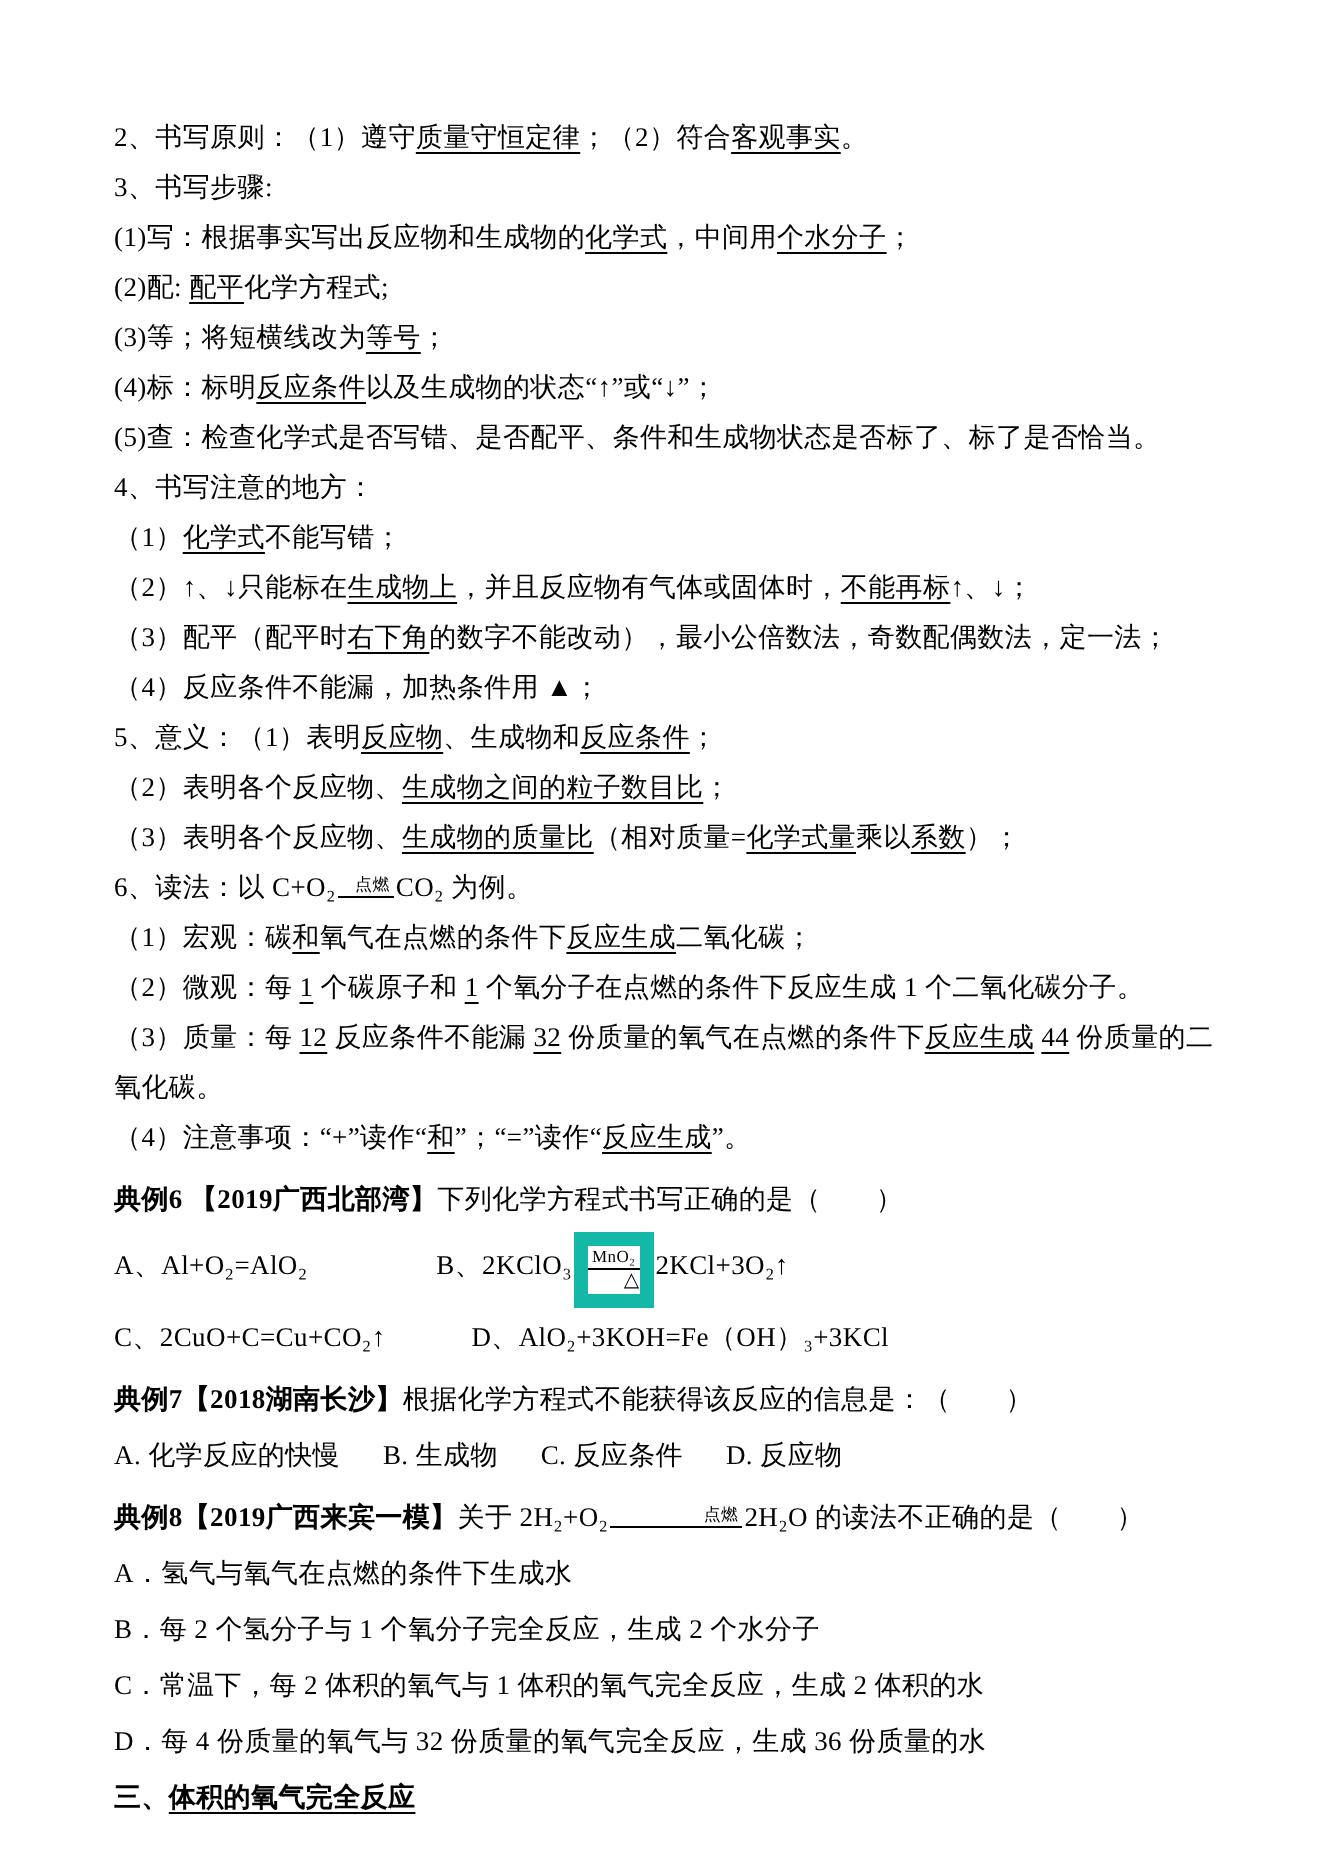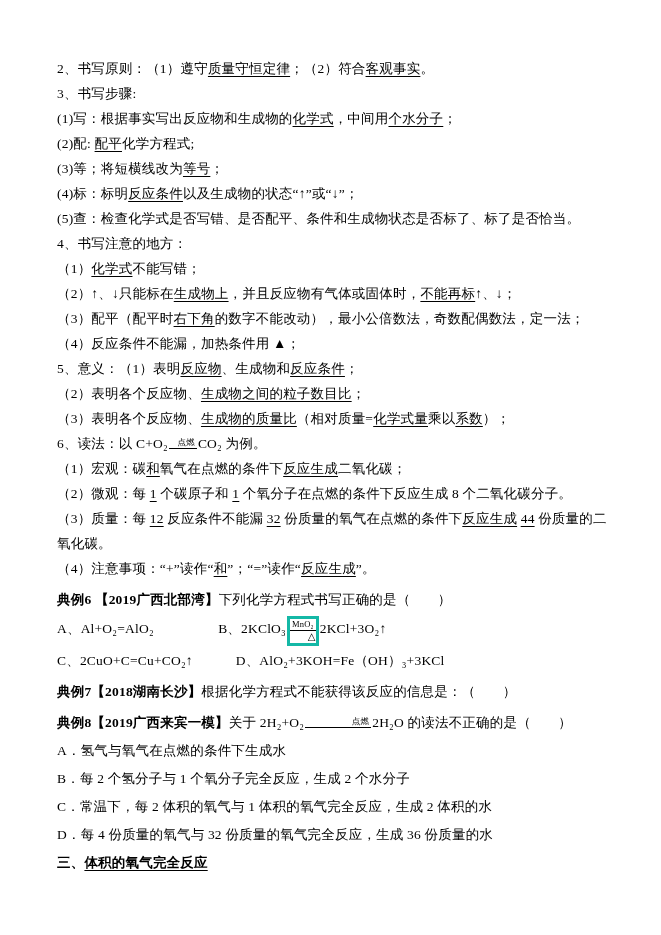--- a/index.html
+++ b/index.html
@@ -44,21 +44,21 @@
     padding: 0 2px 1px 2px;
     white-space: nowrap;
   }
   .cond .cond-bottom {
     display: block;
     font-size: 10px;
     line-height: 12px;
     white-space: nowrap;
   }
   .cond.boxed {
-    border: 3px solid #14b8a6;
+    border: 7px solid #14b8a6;
     top: 1px;
   }
 </style>
 </head>
 <body>
 
 <div class="doc">
     <div class="line"><span>2、书写原则：（1）遵守</span><span class="u">质量守恒定律</span><span>；（2）符合</span><span class="u">客观事实</span><span>。</span></div>
     <div class="line"><span>3、书写步骤:</span></div>
     <div class="line"><span>(1)写：根据事实写出反应物和生成物的</span><span class="u">化学式</span><span>，中间用</span><span class="u">个水分子</span><span>；</span></div>
@@ -69,26 +69,27 @@
     <div class="line"><span>4、书写注意的地方：</span></div>
     <div class="line"><span>（1）</span><span class="u">化学式</span><span>不能写错；</span></div>
     <div class="line"><span>（2）↑、↓只能标在</span><span class="u">生成物上</span><span>，并且反应物有气体或固体时，</span><span class="u">不能再标</span><span>↑、↓；</span></div>
     <div class="line"><span>（3）配平（配平时</span><span class="u">右下角</span><span>的数字不能改动），最小公倍数法，奇数配偶数法，定一法；</span></div>
     <div class="line"><span>（4）反应条件不能漏，加热条件用 ▲；</span></div>
     <div class="line"><span>5、意义：（1）表明</span><span class="u">反应物</span><span>、生成物和</span><span class="u">反应条件</span><span>；</span></div>
     <div class="line"><span>（2）表明各个反应物、</span><span class="u">生成物之间的粒子数目比</span><span>；</span></div>
     <div class="line"><span>（3）表明各个反应物、</span><span class="u">生成物的质量比</span><span>（相对质量=</span><span class="u">化学式量</span><span>乘以</span><span class="u">系数</span><span>）；</span></div>
     <div class="line"><span>6、读法：以 C+O₂</span><span class="cond"><span class="cond-top" style="min-width: 24px;">点燃</span></span><span>CO₂ 为例。</span></div>
     <div class="line"><span>（1）宏观：碳</span><span class="u">和</span><span>氧气在点燃的条件下</span><span class="u">反应生成</span><span>二氧化碳；</span></div>
-    <div class="line"><span>（2）微观：每 </span><span class="u">1</span><span> 个碳原子和 </span><span class="u">1</span><span> 个氧分子在点燃的条件下反应生成 8 个二氧化碳分子。</span></div>
+    <div class="line"><span>（2）微观：每 </span><span class="u">1</span><span> 个碳原子和 </span><span class="u">1</span><span> 个氧分子在点燃的条件下反应生成 1 个二氧化碳分子。</span></div>
     <div class="line"><span>（3）质量：每 </span><span class="u">12</span><span> 反应条件不能漏 </span><span class="u">32</span><span> 份质量的氧气在点燃的条件下</span><span class="u">反应生成</span><span> </span><span class="u">44</span><span> 份质量的二氧化碳。</span></div>
     <div class="line"><span>（4）注意事项：“+”读作“</span><span class="u">和</span><span>”；“=”读作“</span><span class="u">反应生成</span><span>”。</span></div>
     <div class="line mt"><span class="b">典例6 </span><span class="b">【2019广西北部湾】</span><span>下列化学方程式书写正确的是（　　）</span></div>
     <div class="line mt2"><span>A、Al+O₂=AlO₂</span><span>                  </span><span>B、2KClO₃</span><span class="cond boxed"><span class="cond-top">MnO₂</span><span class="cond-bottom">△</span></span><span>2KCl+3O₂↑</span></div>
     <div class="line mt2"><span>C、2CuO+C=Cu+CO₂↑</span><span>            </span><span>D、AlO₂+3KOH=Fe（OH）₃+3KCl</span></div>
     <div class="line mt"><span class="b">典例7</span><span class="b">【2018湖南长沙】</span><span>根据化学方程式不能获得该反应的信息是：（　　）</span></div>
+    <div class="line mt2"><span>A. 化学反应的快慢      B. 生成物      C. 反应条件      D. 反应物</span></div>
     <div class="line mt"><span class="b">典例8</span><span class="b">【2019广西来宾一模】</span><span>关于 2H₂+O₂</span><span class="cond"><span class="cond-top" style="min-width: 62px;">点燃</span></span><span>2H₂O 的读法不正确的是（　　）</span></div>
     <div class="line mt2"><span>A．氢气与氧气在点燃的条件下生成水</span></div>
     <div class="line mt2"><span>B．每 2 个氢分子与 1 个氧分子完全反应，生成 2 个水分子</span></div>
     <div class="line mt2"><span>C．常温下，每 2 体积的氧气与 1 体积的氧气完全反应，生成 2 体积的水</span></div>
     <div class="line mt2"><span>D．每 4 份质量的氧气与 32 份质量的氧气完全反应，生成 36 份质量的水</span></div>
     <div class="line mt2"><span class="b">三、</span><span class="u b">体积的氧气完全反应</span></div>
   </div>
 
 </body></html>

